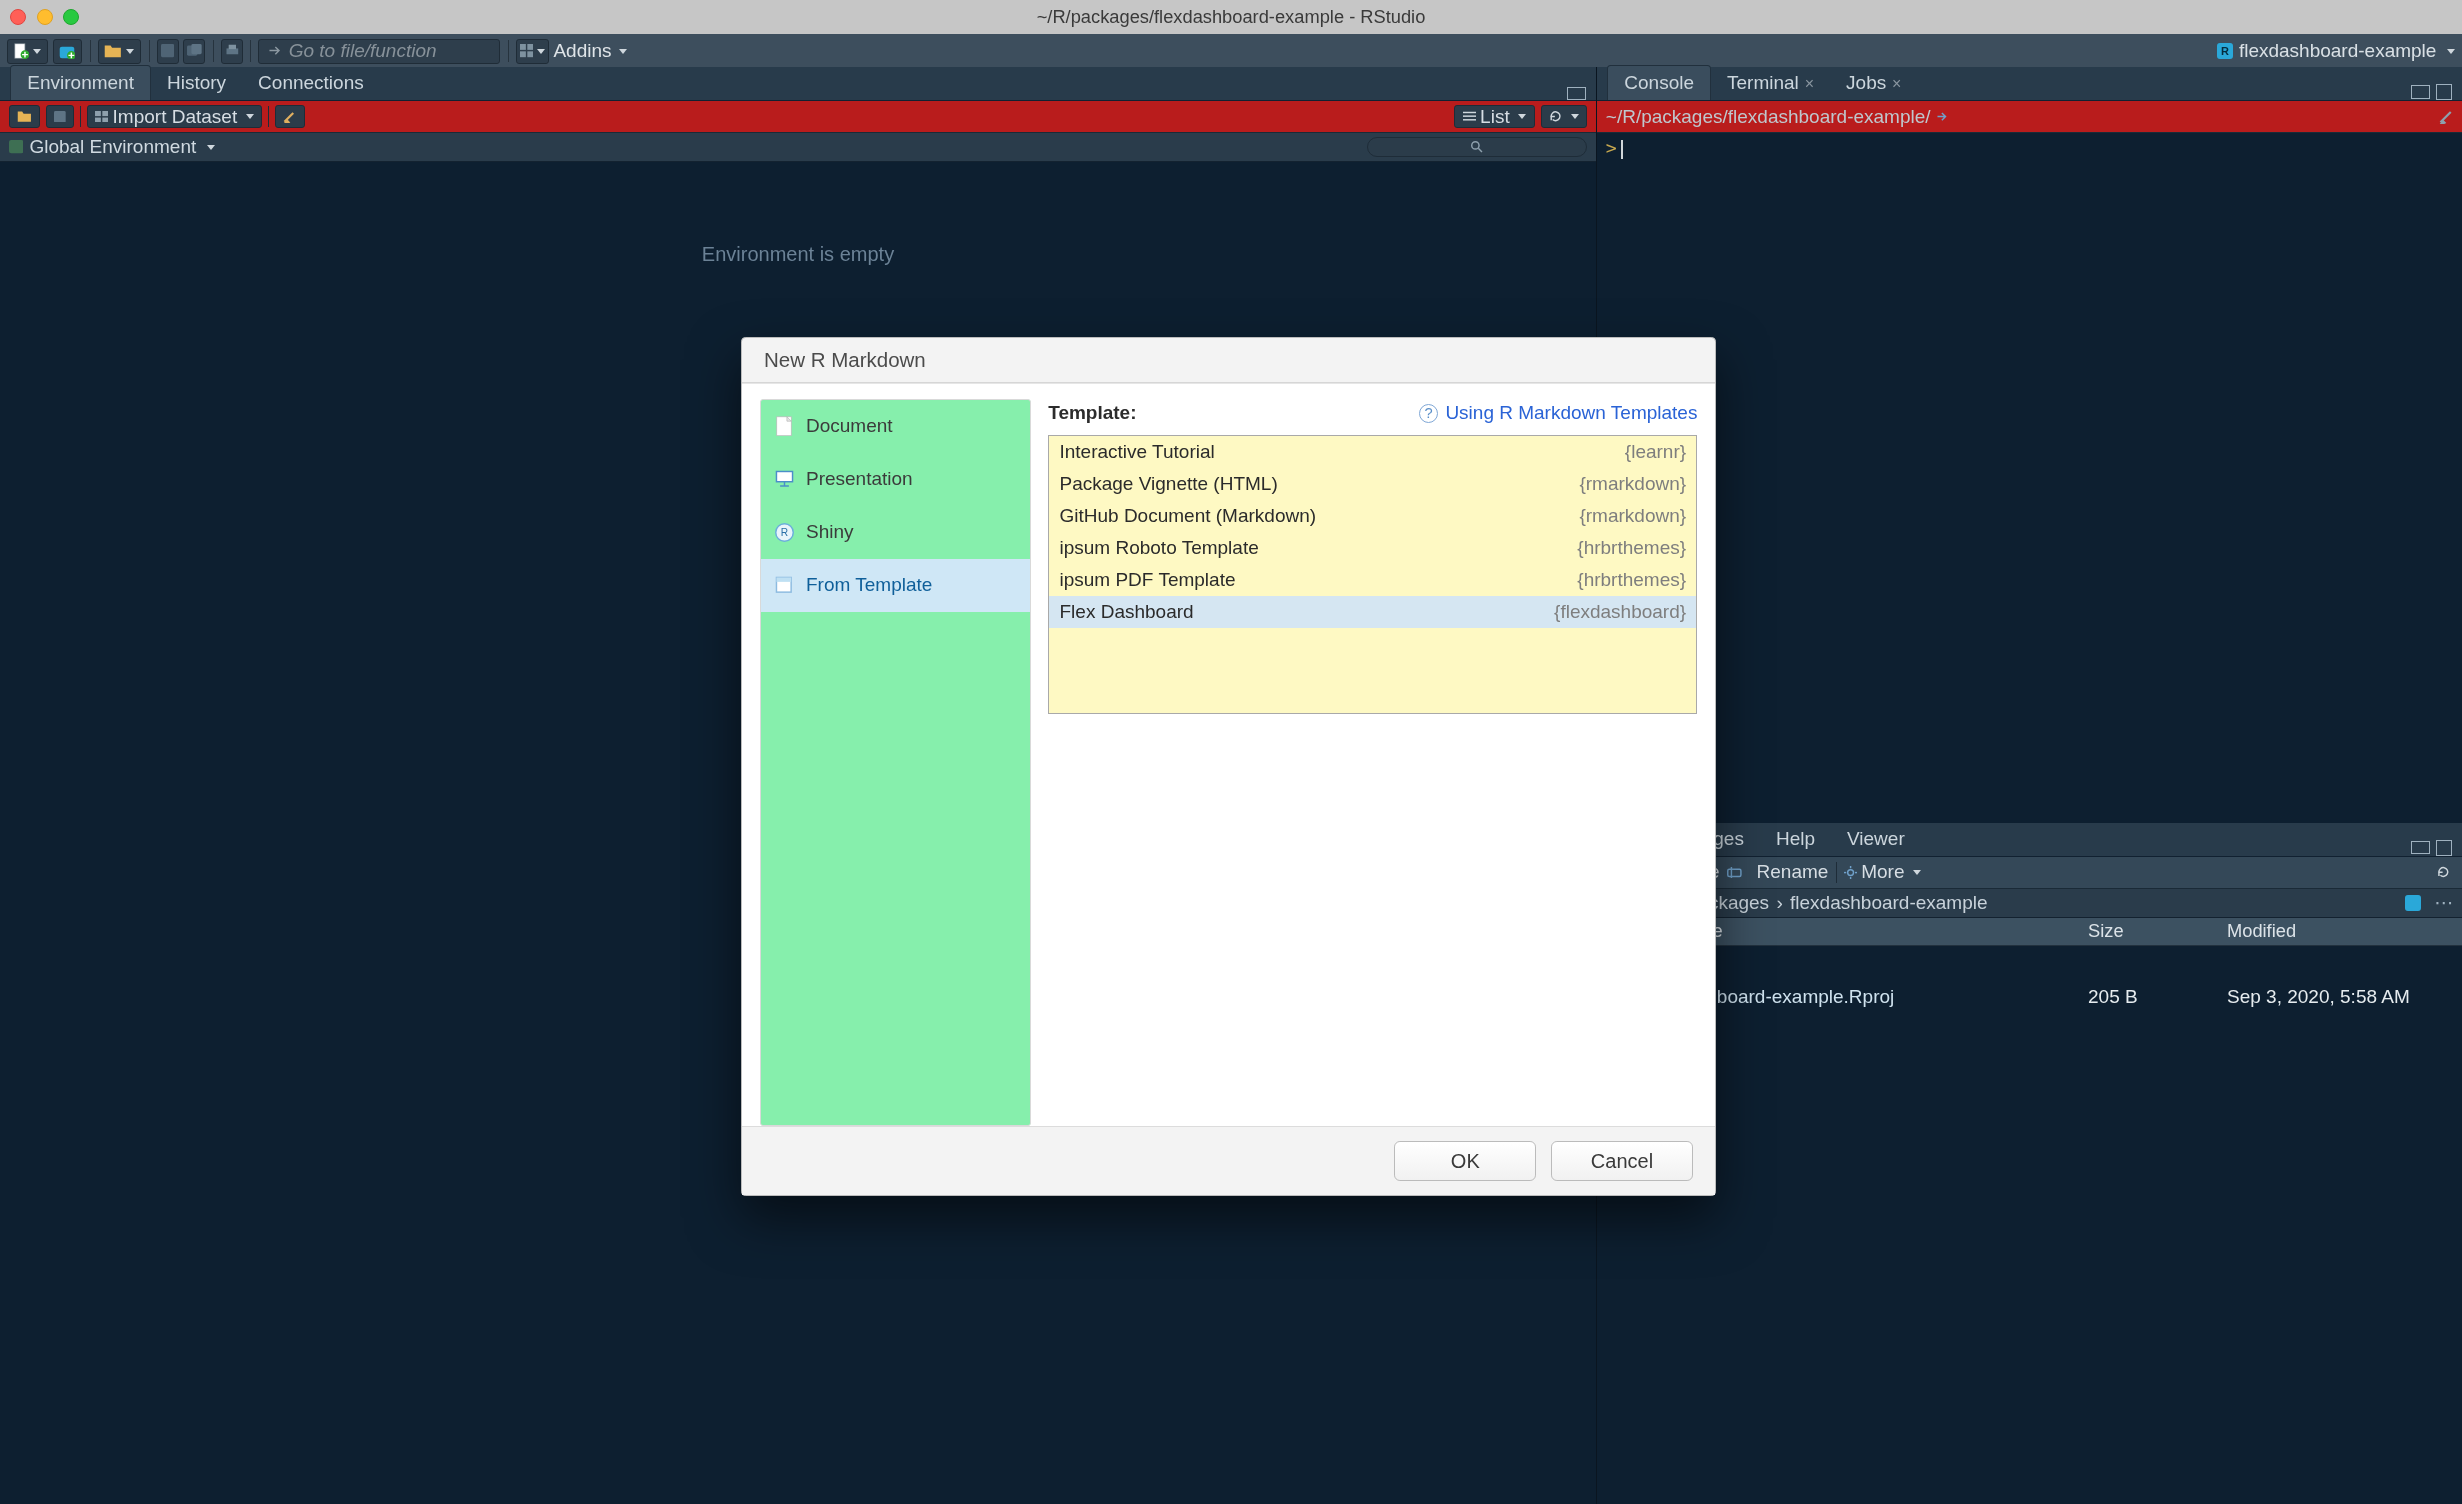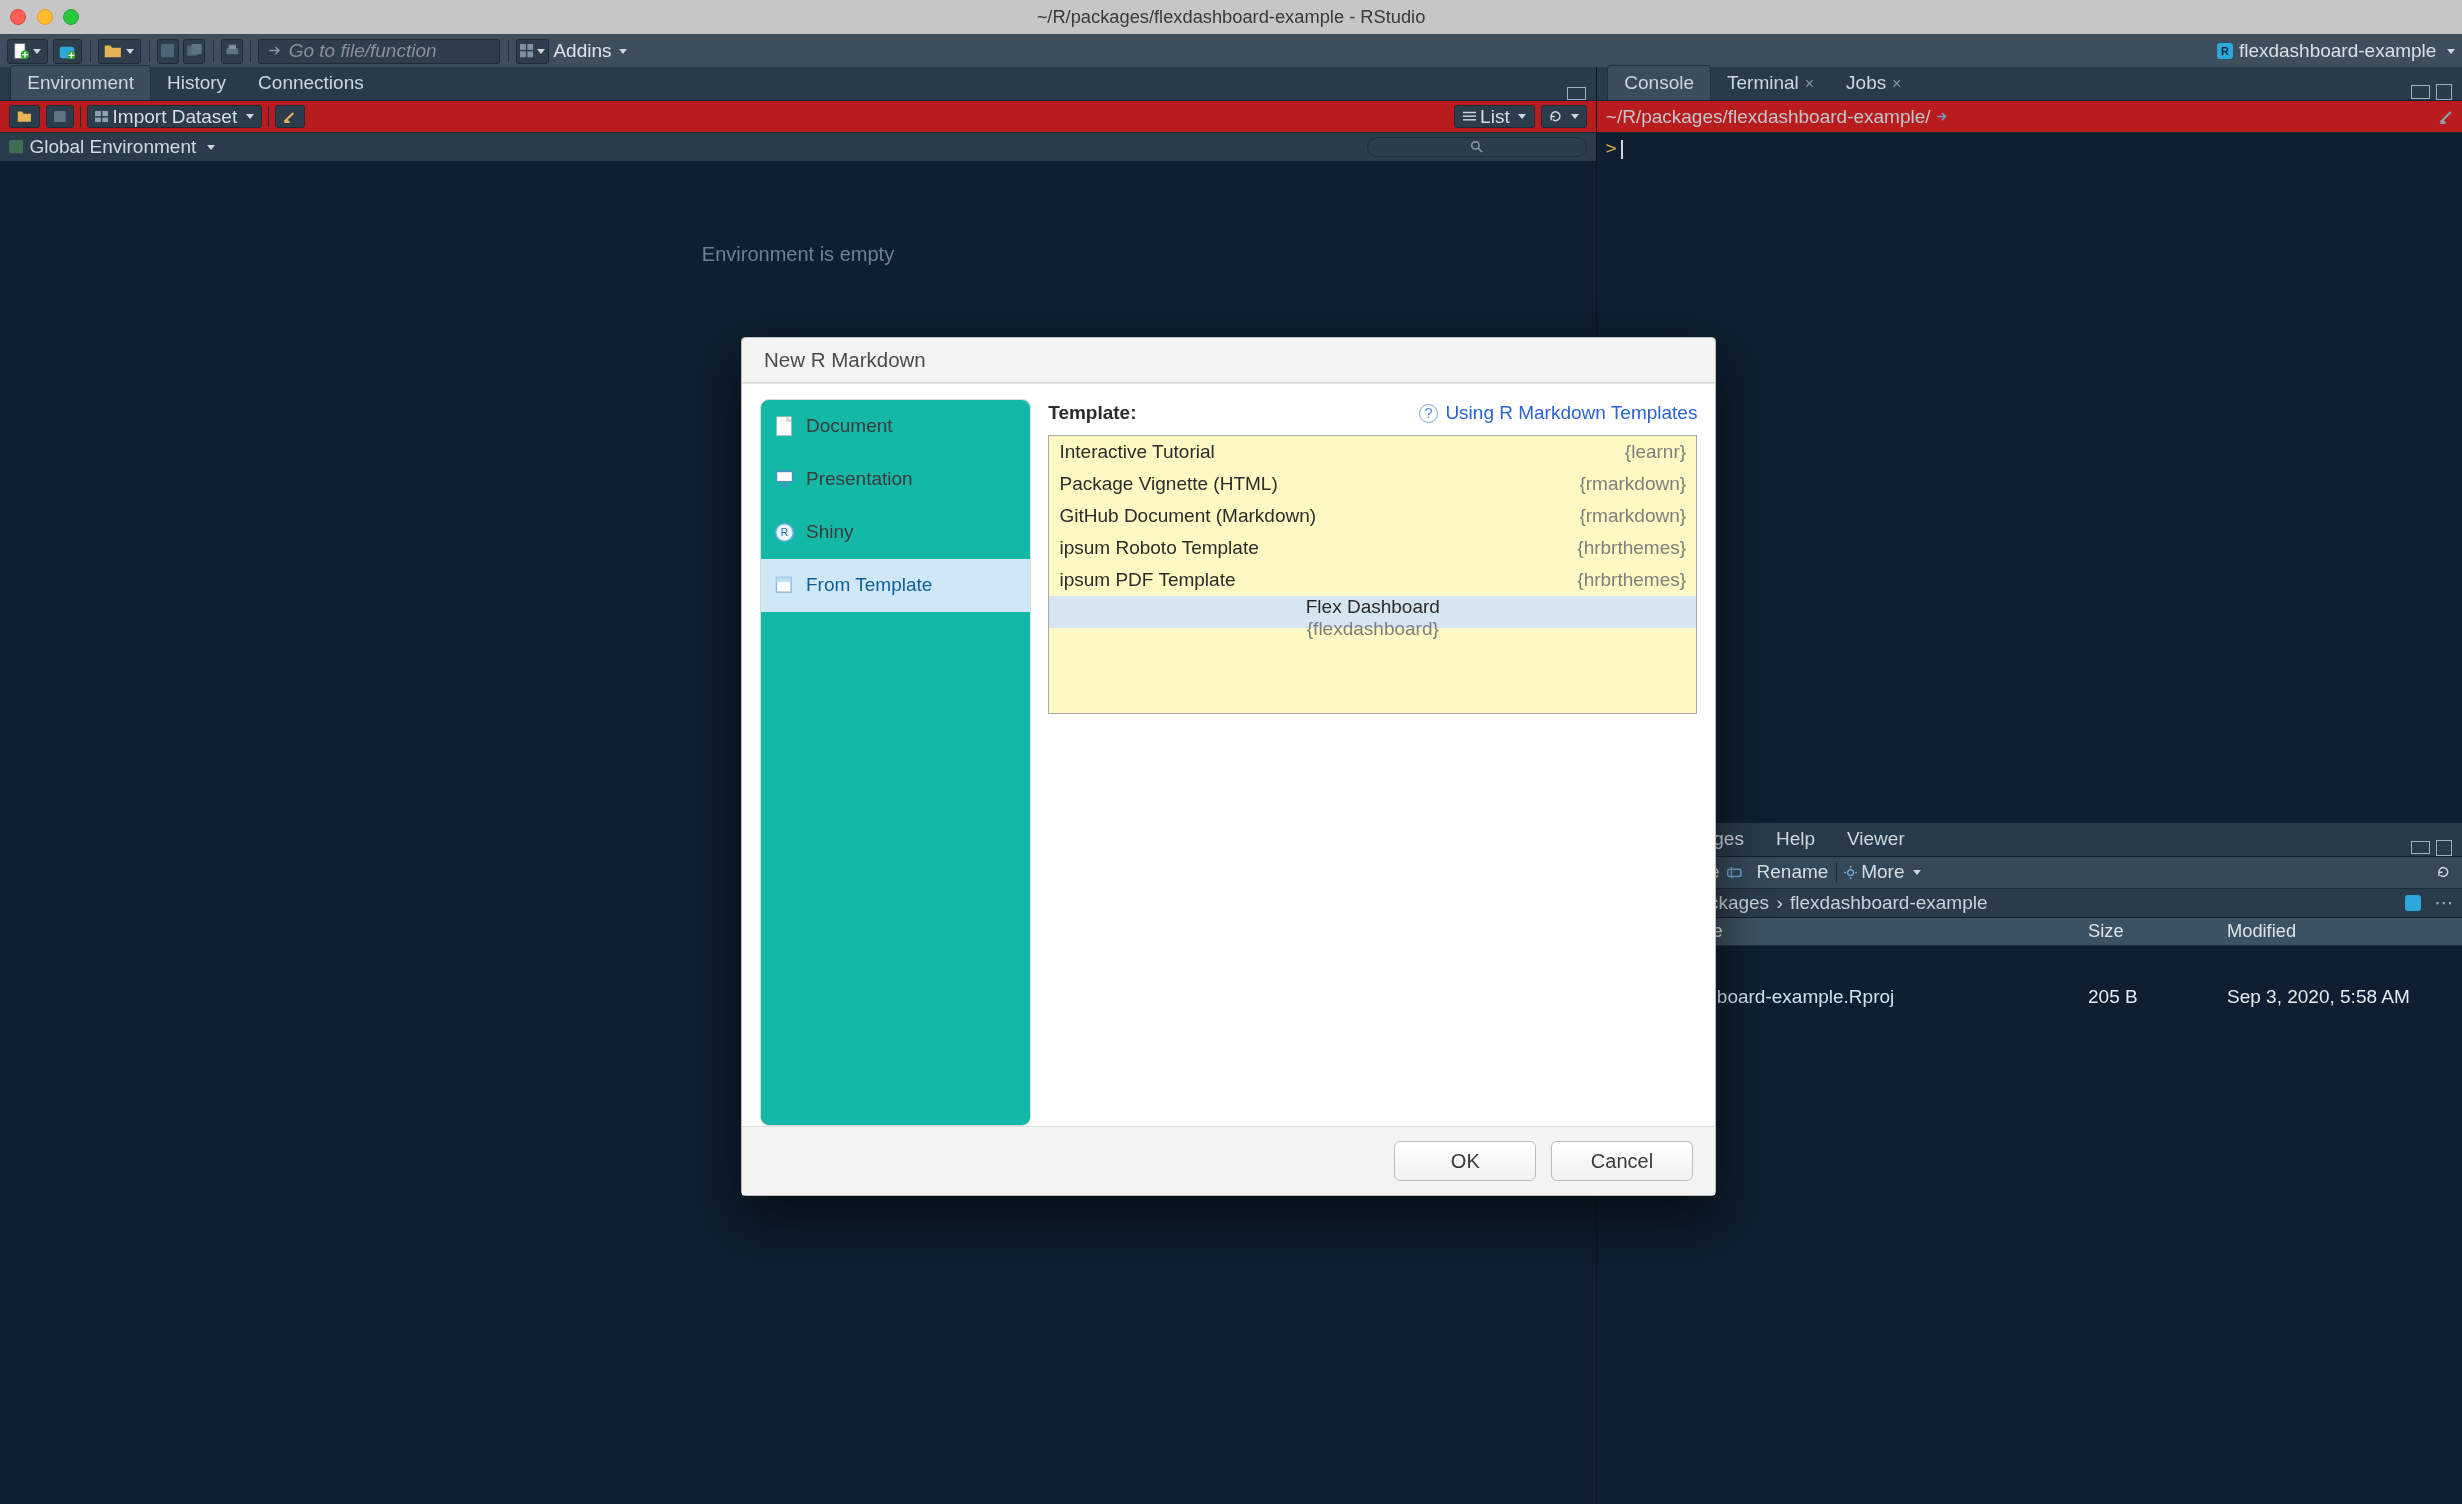--- a/index.html
+++ b/index.html
@@ -126,36 +126,36 @@
 .modal{
   position:absolute; left:741px; top:337px; width:975px; height:859px;
   background:#f3f3f3; border:0.7px solid #bcbcbc; border-radius:4.4px;
   box-shadow: 0 22px 51px rgba(0,0,0,.55);
   display:flex; flex-direction:column;
 }
 .modal-title{ height:45px; display:flex; align-items:center; padding:0 22px;
   color:#4b4b4b; font-size:20.5px; border-bottom:0.7px solid #d6d6d6;}
 .modal-body{ flex:1; display:flex; padding:14.7px 17.6px 0 17.6px; gap:17.6px; background:#fff;
   border-top:0.7px solid #e6e6e6;}
-.modal-left{ width:271px; border:0.7px solid #d9d9d9; background:#14b8a6; border-radius:9px;
+.modal-left{ width:271px; border:0.7px solid #d9d9d9; background:#86efac; border-radius:3px;
   display:flex; flex-direction:column; overflow:hidden;text-align:center;}
 .ml-item{ display:flex; align-items:center; gap:11.7px; height:53px; padding:0 13.2px;
   color:#3b3b3b; cursor:default;}
 .ml-item.selected{ background:#cfe7f6; color:#0f5f9a; font-weight:500;}
 .ml-icon{ width:20.5px; height:20.5px; display:flex; align-items:center; justify-content:center;}
 .modal-right{ flex:1; display:flex; flex-direction:column;}
 .mr-head{ display:flex; align-items:center; justify-content:space-between; height:29px; margin-bottom:7.3px;}
 .mr-head .lbl{ color:#2c2c2c; font-weight:700;}
 .mr-head .hlink{ color:#2a63d6; display:flex; align-items:center; gap:7.3px;}
 .mr-head .q{ width:19px;height:19px;border:1.5px solid #7fa7d6;color:#5a8fc9;border-radius:50%;display:flex;align-items:center;justify-content:center;font-size:14.7px;}
 .tpl-list{ border:0.7px solid #a9a9a9; background:#fef9c3; flex:0 0 279px; overflow:hidden;}
 .tpl-row{ display:flex; justify-content:space-between; align-items:center;
   height:32px; padding:0 10.3px; color:#2b2b2b;}
 .tpl-row .pkg{ color:#7e7e7e;}
-.tpl-row.selected{ background:#d5e6f2;flex-direction:column;}
+.tpl-row.selected{ background:#d5e6f2;}
 .modal-footer{ height:69px; display:flex; align-items:center; justify-content:flex-end;
   gap:14.7px; padding:0 22px; background:#f3f3f3; border-top:0.7px solid #dcdcdc;}
 .mbtn{ width:142px; height:40px; border:0.7px solid #bbb; background:linear-gradient(#fff,#f1f1f1);
   border-radius:5.9px; display:flex; align-items:center; justify-content:center; color:#3a3a3a; font-size:20px;}
 
 .svg{ display:block;}
 </style>
 </head>
 <body>
 

